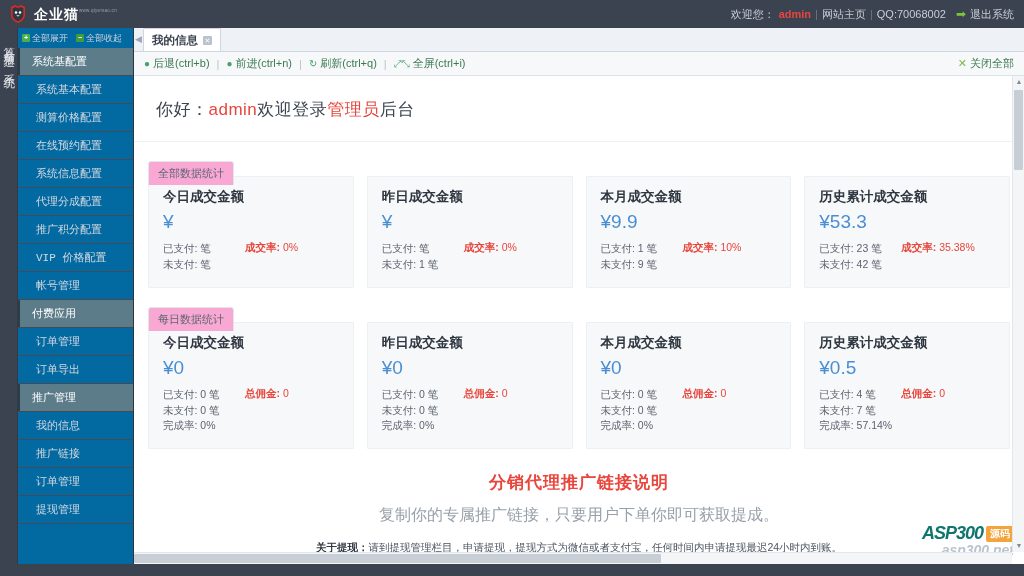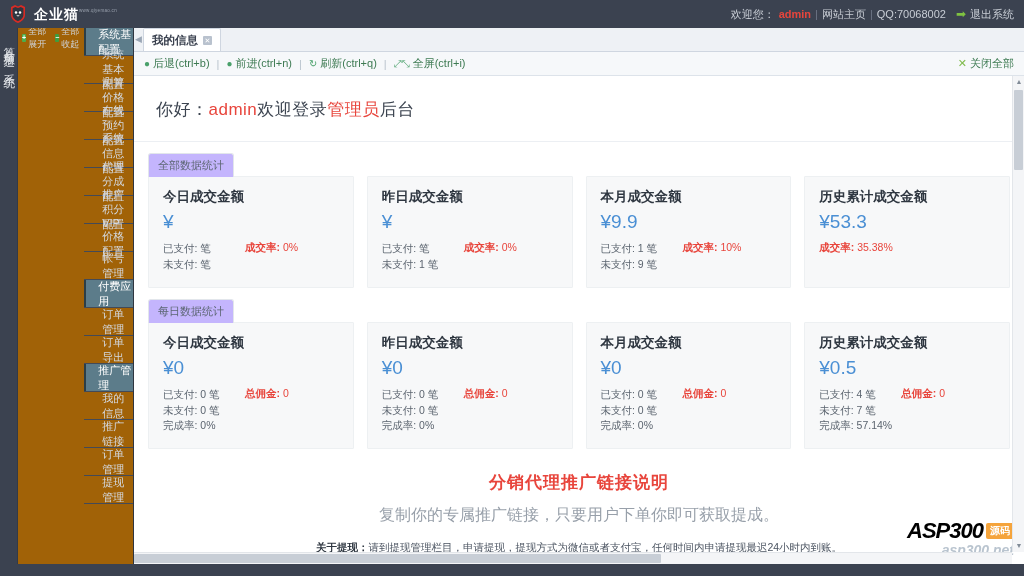--- a/index.html
+++ b/index.html
@@ -46,23 +46,24 @@
     display: flex; flex-direction: column; align-items: center;
     padding-top: 10px; gap: 14px; border-right: 1px solid #333a47;
   }
   .rail-group {
     writing-mode: vertical-rl; color: #e3e6ea; font-size: 11.5px;
     letter-spacing: 3px; line-height: 1; cursor: pointer;
   }
 
   
   .sidebar {
-    width: 116px; flex: 0 0 116px; background: #a16207;
-    display: flex; flex-direction: row; position: relative;
+    width: 116px; flex: 0 0 116px; background: #0369a1;
+    display: flex; flex-direction: column; position: relative;
     border-right: 1px solid #2f353f;
+    font-family: Liberation Mono, monospace;
   }
   .side-toolbar {
     height: 20px; display: flex; align-items: center; gap: 8px;
     padding: 0 4px; font-size: 9px; color: #cfd4db;
   }
   .side-btn { display: flex; align-items: center; gap: 2px; cursor: pointer; }
   .sq-icon {
     width: 8px; height: 8px; background: #4cae4c; color: #fff;
     font-size: 7px; line-height: 8px; text-align: center; border-radius: 1px;
     display: inline-block; font-weight: bold;
@@ -121,24 +122,24 @@
   .content { flex: 1 1 auto; overflow: hidden; position: relative; background: #ffffff; }
 
   .welcome {
     padding: 22px 0 20px 22px; border-bottom: 1px solid #eceff3;
     font-size: 17px; color: #3c4450; letter-spacing: .5px;
   }
   .welcome .red { color: #e8453c; }
 
   .panel { padding: 10px 14px 0 14px; }
   .panel-tab {
-    display: inline-block; background: #c4b5fd;
+    display: inline-block; background: #f9a8d4;
     border: 1px solid #e2e6eb; border-bottom: none;
     padding: 4px 9px; font-size: 11px; color: #5c6673;
-    border-radius: 3px 3px 0 0; position: relative; top: 1px;
+    border-radius: 3px 3px 0 0; position: relative; top: 9px;
   }
   .cards {
     display: flex; gap: 13px; padding-top: 0;
   }
   .card {
     flex: 1 1 0; background: #f7f8f9; border: 1px solid #edf0f2;
     padding: 11px 14px 14px 14px; min-height: 112px; border-radius: 1px;
   }
   .card-title { font-size: 13.5px; font-weight: bold; color: #2f3741; margin-bottom: 6px; }
   .card-amount { font-size: 19px; color: #4a8fd4; font-weight: 300; margin-bottom: 8px; line-height: 1.1; }
@@ -153,22 +154,22 @@
   .promo-sub { color: #98a0aa; font-size: 16px; margin-top: 11px; }
   .promo-note { color: #4a5360; font-size: 10.5px; margin-top: 15px; }
   .promo-note b { color: #2f3741; }
 
   .watermark {
     position: absolute; right: 10px; bottom: 6px; text-align: right;
     pointer-events: none; user-select: none;
   }
   .wm-top { display: flex; align-items: center; gap: 3px; justify-content: flex-end; }
   .wm-asp {
-    font-size: 22px; font-weight: bold; font-style: italic;
-    color: #000000; letter-spacing: -1px;
+    font-size: 18px; font-weight: bold; font-style: italic;
+    color: #0f766e; letter-spacing: -1px;
     text-shadow: 1px 1px 0 #ffffff;
   }
   .wm-badge {
     background: #f5a43c; color: #ffffff; font-size: 10px; padding: 1px 4px;
     border-radius: 2px; font-weight: bold;
   }
   .wm-bottom {
     font-size: 14px; font-style: italic; color: #b9c4cf; font-weight: bold;
     margin-top: -2px; text-shadow: 1px 1px 0 #ffffff;
   }
@@ -382,20 +383,24 @@
                       <div class="card-line">已支付: 1 笔</div>
                       <div class="card-line">未支付: 9 笔</div>
                     </div>
                     <div class="card-col-right"><b>成交率:</b> <span>10%</span></div>
                   </div>
                 </div>
                 <div class="card">
                   <div class="card-title">历史累计成交金额</div>
                   <div class="card-amount">¥53.3</div>
                   <div class="card-rows">
+                    <div class="card-col-left">
+                      <div class="card-line">已支付: 23 笔</div>
+                      <div class="card-line">未支付: 42 笔</div>
+                    </div>
                     <div class="card-col-right"><b>成交率:</b> <span>35.38%</span></div>
                   </div>
                 </div>
               </div></div>
             <div class="panel"><div class="panel-tab">每日数据统计</div><div class="cards">
                 <div class="card">
                   <div class="card-title">今日成交金额</div>
                   <div class="card-amount">¥0</div>
                   <div class="card-rows">
                     <div class="card-col-left">

